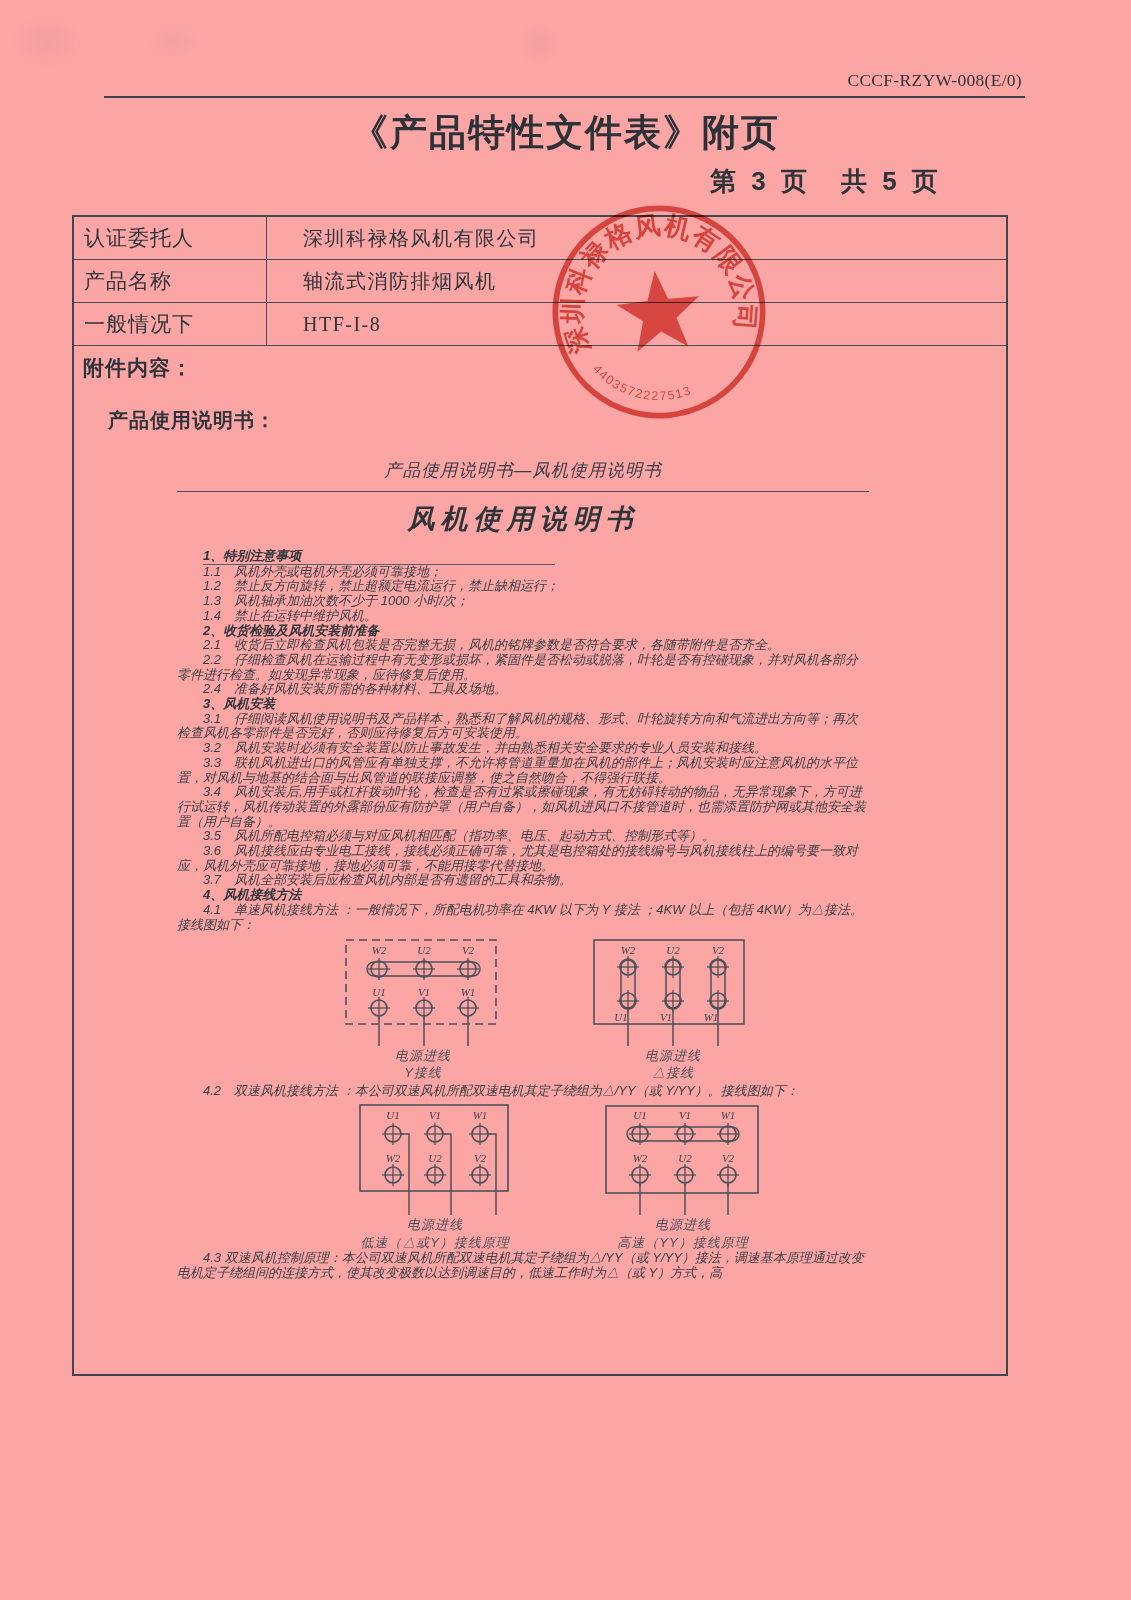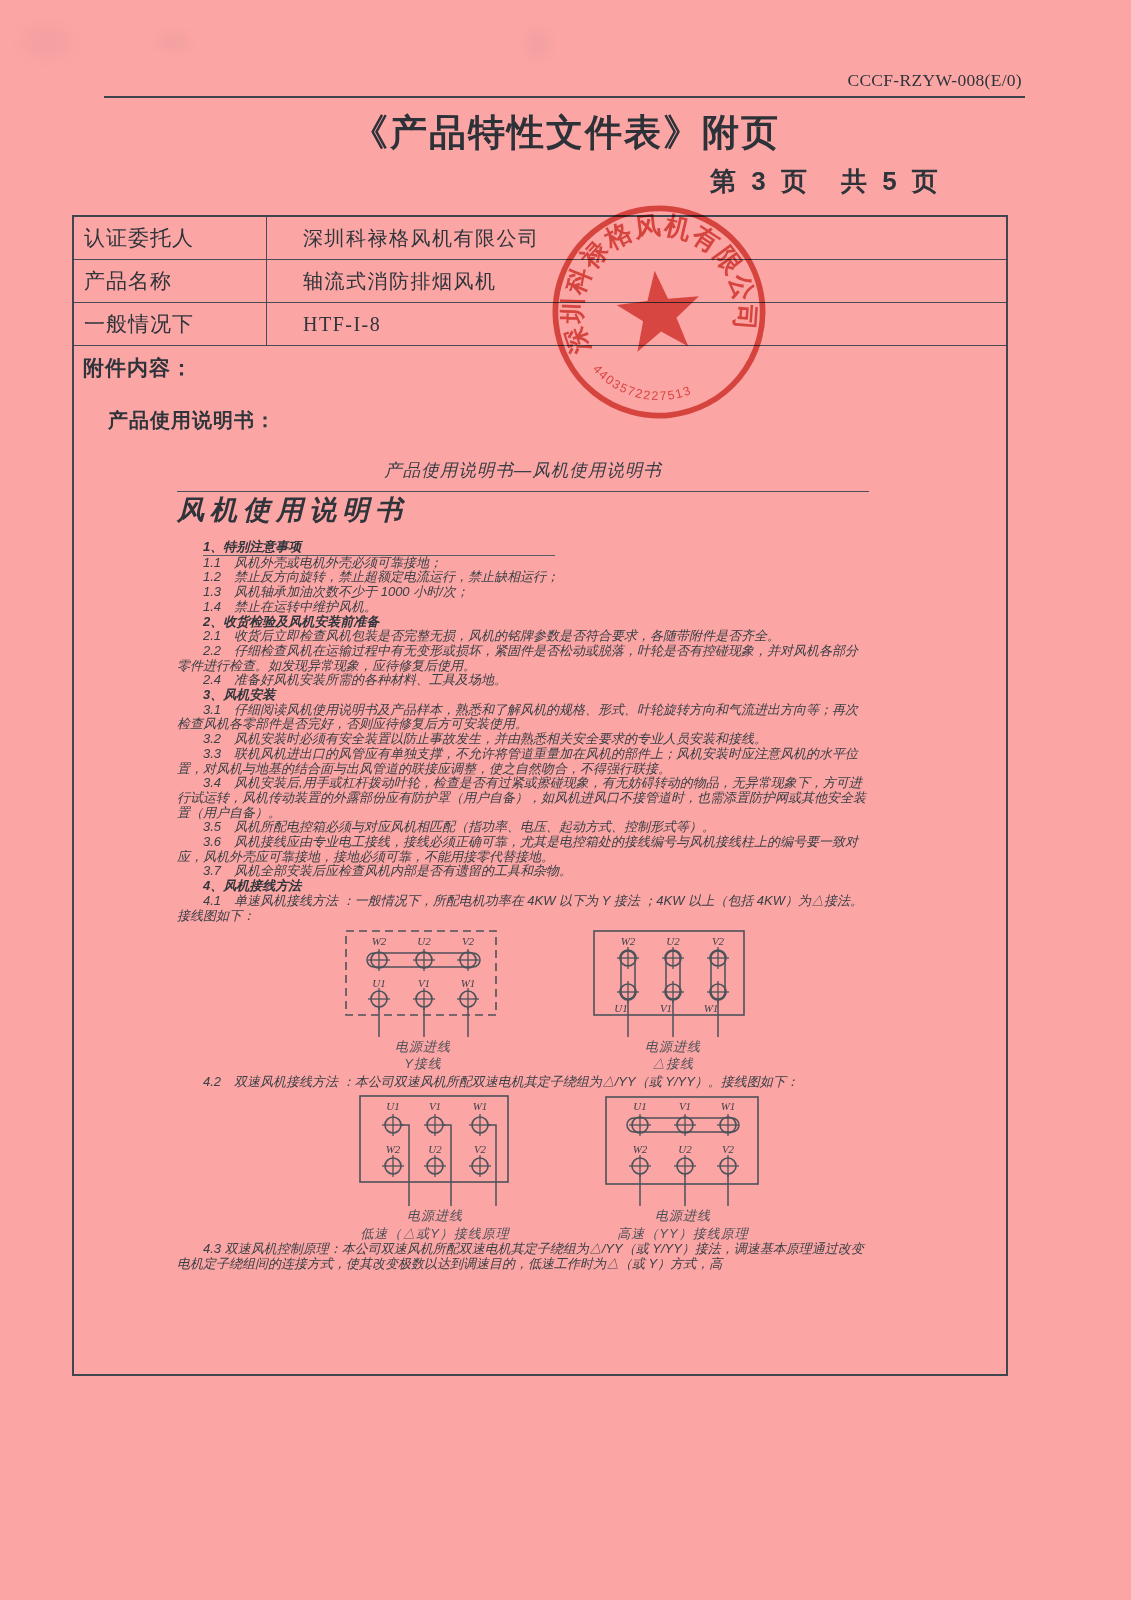--- a/index.html
+++ b/index.html
@@ -53,21 +53,21 @@
   .stamp-wrap svg { overflow:visible; }
 
   
   .manual {
     position:absolute; left:103px; top:112px; width:692px;
     color:#3a4046;
     font-style:italic;
   }
   .manual-subtitle { text-align:center; font-size:17.5px; color:#383e45; letter-spacing:1px; }
   .manual-rule { margin-top:9px; border-top:1.6px solid #4a5057; height:0; }
-  .manual-title { font-size:27px; font-weight:bold; letter-spacing:6px; color:#2e343a; margin:0 0 12px 0; }
+  .manual-title { text-align:center; font-size:27px; font-weight:bold; letter-spacing:6px; color:#2e343a; margin:9px 0 12px 0; }
 
   .manual p { font-size:13px; line-height:14.7px; text-indent:26px; color:#3a4046; }
   .manual p.hd { font-weight:bold; color:#30363c; }
   .mini-rule { width:352px; margin-left:26px; height:0; border-top:1.1px solid #585e65; }
 
   .diagram-row { position:relative; height:150px; margin-top:2px; }
   .diagram-row svg { position:absolute; top:0; overflow:visible; }
   .dg-1l { left:166px; } .dg-1r { left:414px; }
   .dg-2l { left:178px; } .dg-2r { left:426px; }
 

